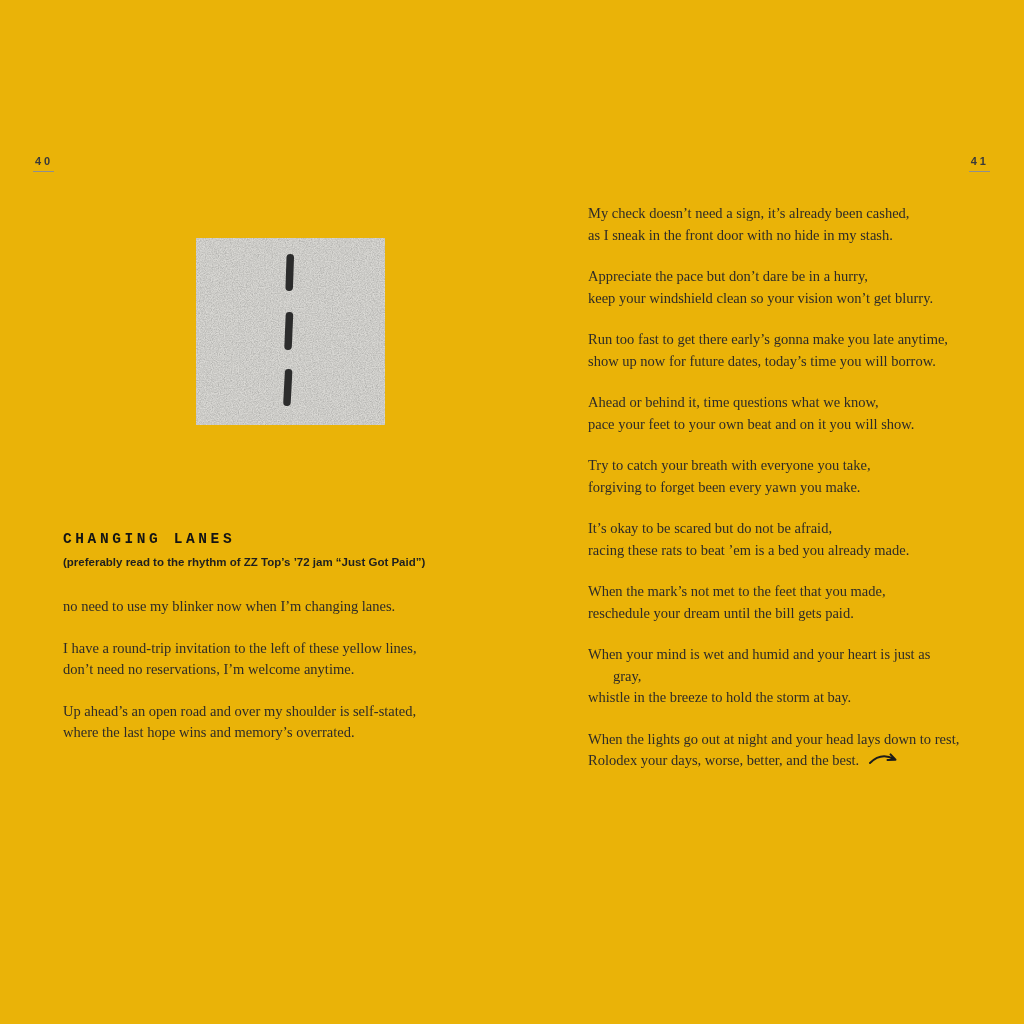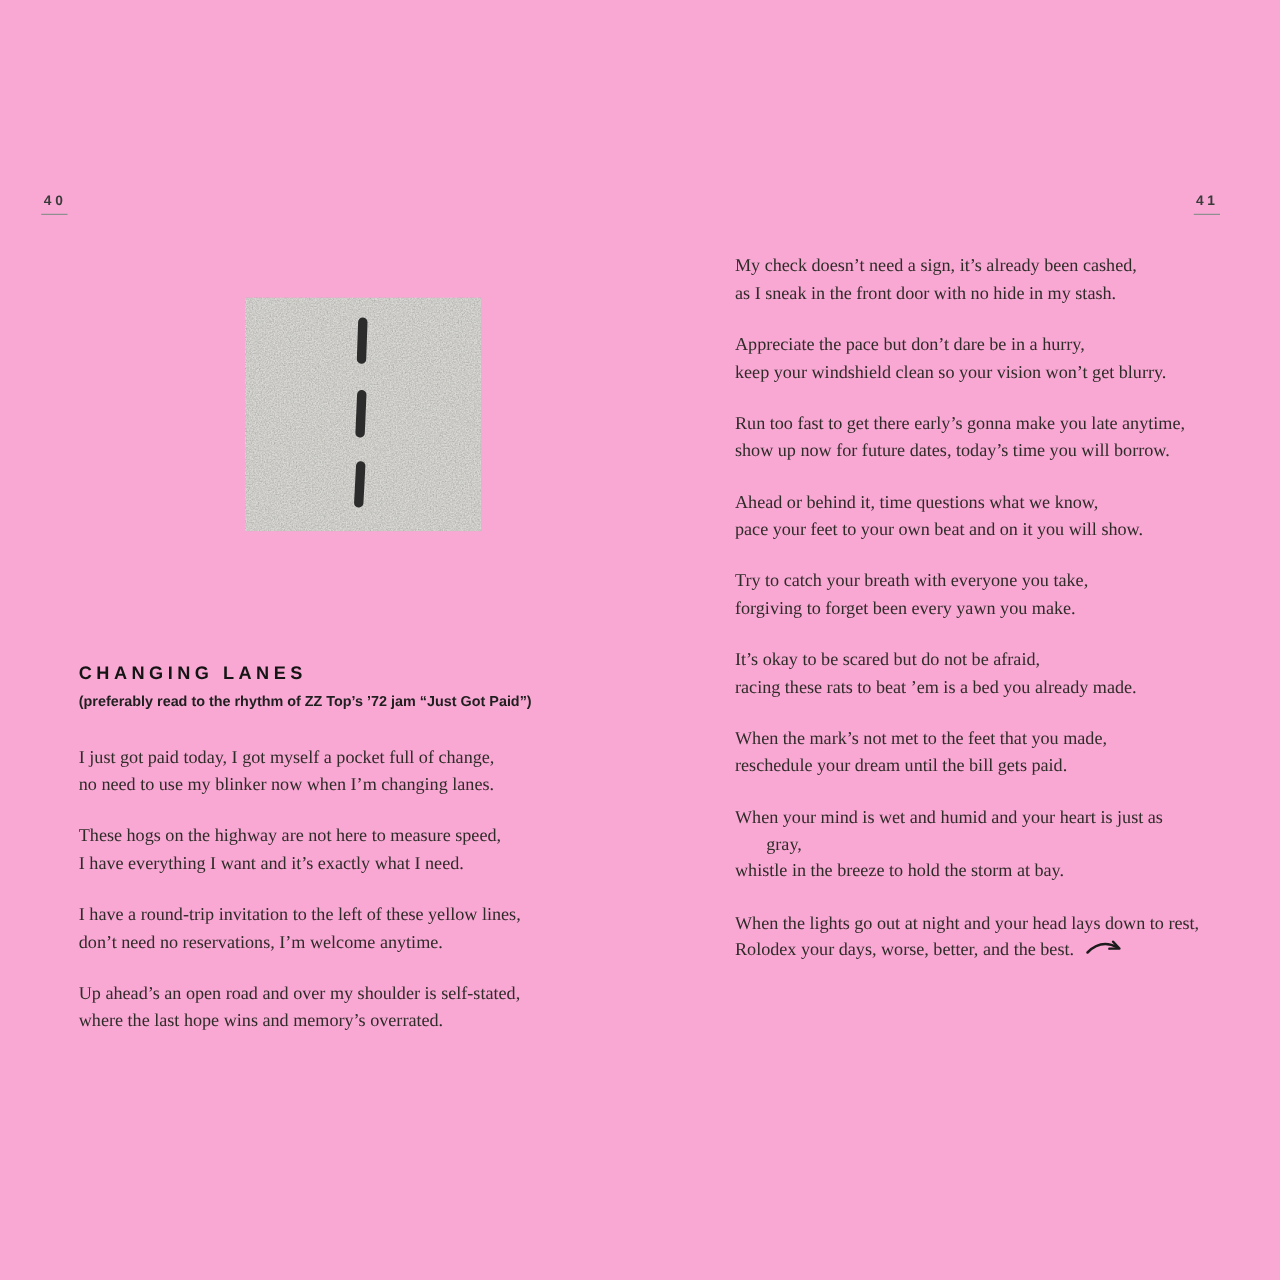--- a/index.html
+++ b/index.html
@@ -3,43 +3,43 @@
 <meta charset="utf-8">
 <style>
   html, body { margin: 0; padding: 0; }
   body {
     width: 1024px; height: 1024px;
     background: #ffffff;
     position: relative;
     font-family: "Liberation Serif", serif;
     overflow: hidden;
   }
-  .spread { position: absolute; inset: 0; background: #f9a8d4; }
+  .spread { position: absolute; inset: 0; background: #eab308; }
 
   .pagenum {
     position: absolute; top: 155px;
     font-family: "Liberation Sans", sans-serif;
     font-size: 11px; font-weight: bold;
     letter-spacing: 3px;
     color: #3a3a3a;
     border-bottom: 1.5px solid #8f8f8f;
     padding: 0 1px 4px 2px;
   }
   .pagenum.pn-left  { left: 33px; }
-  .pagenum.pn-right { right: 48px; }
+  .pagenum.pn-right { right: 34px; }
 
   .photo {
     position: absolute; left: 196px; top: 238px;
     width: 189px; height: 187px; margin: 0;
     line-height: 0;
   }
 
   .title {
     position: absolute; left: 63px; top: 531px; margin: 0;
-    font-family: Liberation Sans, sans-serif;
+    font-family: Liberation Mono, monospace;
     font-size: 14.5px; font-weight: bold;
     letter-spacing: 3.6px; color: #141414;
     white-space: nowrap;
     text-align: center;
   }
   .subtitle {
     position: absolute; left: 63px; top: 556px;
     font-family: "Liberation Sans", sans-serif;
     font-size: 11.5px; font-weight: bold;
     letter-spacing: 0px; color: #1f1f1f;
@@ -89,26 +89,21 @@
           <rect x="88" y="131" width="7.5" height="37" rx="3.6" transform="rotate(3 92 150)"></rect>
         </g>
       </svg>
     </figure>
 
     <h1 class="title">CHANGING LANES</h1>
     <div class="subtitle">(preferably read to the rhythm of ZZ Top’s ’72 jam “Just Got Paid”)</div>
 
     <div class="poem poem-left">
       <div class="stanza">
-        <div class="line">I just got paid today, I got myself a pocket full of change,</div>
         <div class="line">no need to use my blinker now when I’m changing lanes.</div>
-      </div>
-      <div class="stanza">
-        <div class="line">These hogs on the highway are not here to measure speed,</div>
-        <div class="line">I have everything I want and it’s exactly what I need.</div>
       </div>
       <div class="stanza">
         <div class="line">I have a round-trip invitation to the left of these yellow lines,</div>
         <div class="line">don’t need no reservations, I’m welcome anytime.</div>
       </div>
       <div class="stanza">
         <div class="line">Up ahead’s an open road and over my shoulder is self-stated,</div>
         <div class="line">where the last hope wins and memory’s overrated.</div>
       </div>
     </div>

